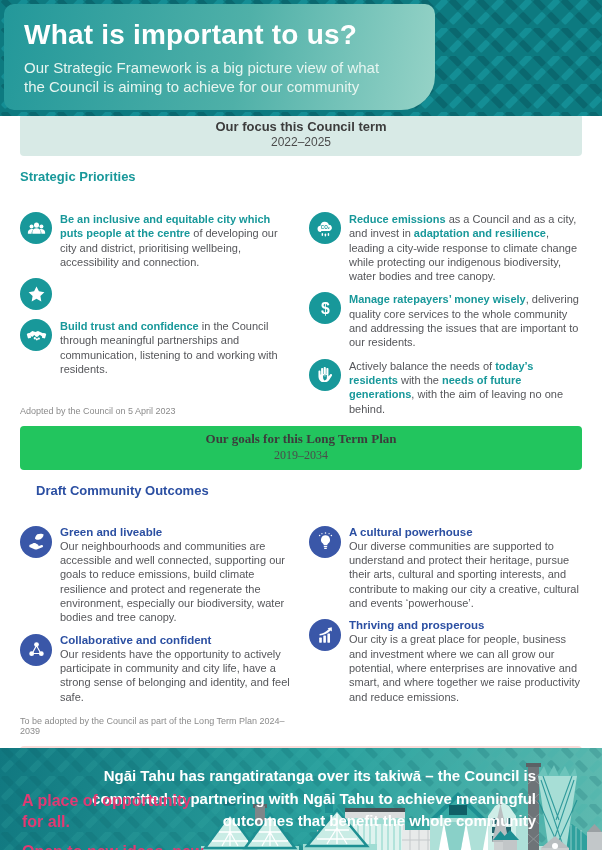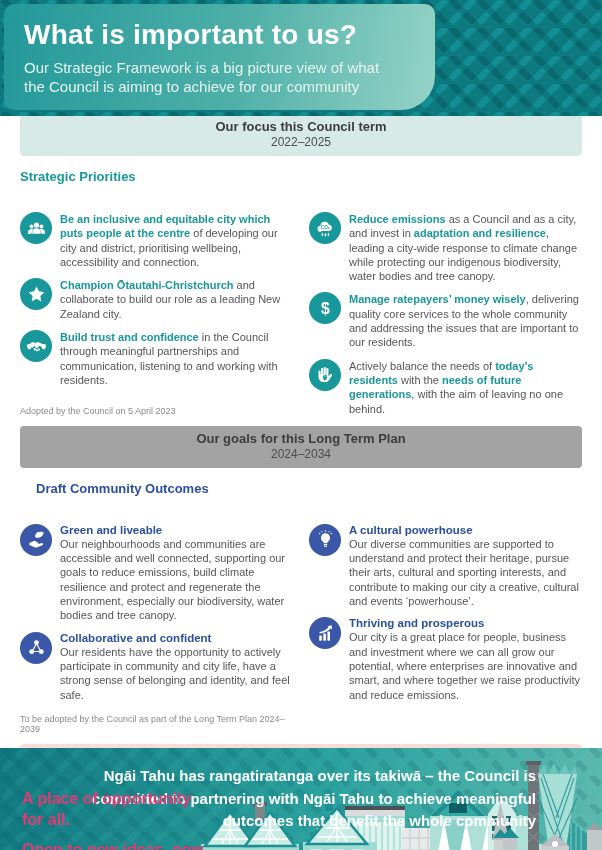--- a/index.html
+++ b/index.html
@@ -12,21 +12,21 @@
   .header-box{position:absolute;left:4px;top:4px;width:431px;height:106px;box-sizing:border-box;
     border-radius:10px 10px 34px 10px;padding:15px 0 0 20px;
     background:linear-gradient(100deg,#23989a 0%,#4fb0a8 55%,#96d3c7 100%);}
   .header-title{margin:0;color:#fff;font-size:28px;font-weight:bold;letter-spacing:.2px;}
   .header-sub{margin:7px 0 0;color:#e6f5f0;font-size:15px;line-height:1.28;width:356px;}
 
   
   .main{padding:0 20px;}
   .banner{border-radius:4px;text-align:center;padding:5px 8px 7px;margin-top:10px;}
   .banner-teal{background:#d8eae6;}
-  .banner-blue{background:#a3a3a3;}
+  .banner-blue{background:#22c55e;font-family:Liberation Serif, serif;}
   .banner-pink{background:#f9dcd9;position:relative;z-index:0;}
   .banner-title{font-size:13px;font-weight:bold;color:#3c3c3c;}
   .banner-period{font-size:12px;color:#4c4c4c;margin-top:1px;}
 
   .section-h{font-size:13px;font-weight:bold;margin:13px 0 7px;}
   .teal-h{color:#18989a;}
   .blue-h{color:#2b4fa2;padding-left:16px;}
 
   .cols{display:flex;gap:16px;margin-top:28px;}
   .col{flex:1;display:flex;flex-direction:column;gap:9px;min-width:0;}
@@ -110,21 +110,20 @@
                   </svg>
                 </span>
     <p class="item-text seg-text"><span class="hl">Be an inclusive and equitable city which puts people at the centre</span><span> of developing our city and district, prioritising wellbeing, accessibility and connection.</span></p>
   </div>
               <div class="item">
     <span class="icon-circle">
                   <svg viewBox="0 0 20 20">
                     <path fill="#fff" d="M10 2.3l2.3 4.7 5.2.8-3.8 3.6.9 5.2L10 14.1l-4.6 2.5.9-5.2L2.5 7.8l5.2-.8z"></path>
                   </svg>
                 </span>
-    <p class="item-text seg-text"><span class="hl">Champion Ōtautahi-Christchurch</span><span> and collaborate to build our role as a leading New Zealand city.</span></p>
   </div>
               <div class="item">
     <span class="icon-circle">
                   <svg viewBox="0 0 20 20">
                     <g fill="#fff">
                       <path d="M2.2 8.6l3.8-2.8 3 .9 2.4-.9 6.4 2.8-1.9 2.6-2.9-1.9-1.6 1.6c-.6.6-1.6.6-2.2 0l-1.3-1.3-2 1.8z"></path>
                       <rect x="1.2" y="7.8" width="3.2" height="4.8" rx=".8" transform="rotate(-16 2.8 10.2)"></rect>
                       <rect x="15.6" y="7.8" width="3.2" height="4.8" rx=".8" transform="rotate(16 17.2 10.2)"></rect>
                       <circle cx="8.4" cy="12.6" r="1.1"></circle>
                       <circle cx="10.3" cy="13.6" r="1.1"></circle>
@@ -170,21 +169,21 @@
                 </svg>
               </span>
     <p class="item-text seg-text"><span>Actively balance the needs of </span><span class="hl">today’s residents</span><span> with the </span><span class="hl">needs of future generations</span><span>, with the aim of leaving no one behind.</span></p>
   </div>
           </div>
       </div>
     </div>
 
     <div class="banner banner-blue">
       <div class="banner-title">Our goals for this Long Term Plan</div>
-      <div class="banner-period">2024–2034</div>
+      <div class="banner-period">2019–2034</div>
     </div>
 
     <div class="co">
       <h2 class="section-h blue-h">Draft Community Outcomes</h2>
       <div class="cols">
         <div class="col">
           <div class="col">
               <div class="item">
     <span class="icon-circle">
                   <svg viewBox="0 0 20 20">

